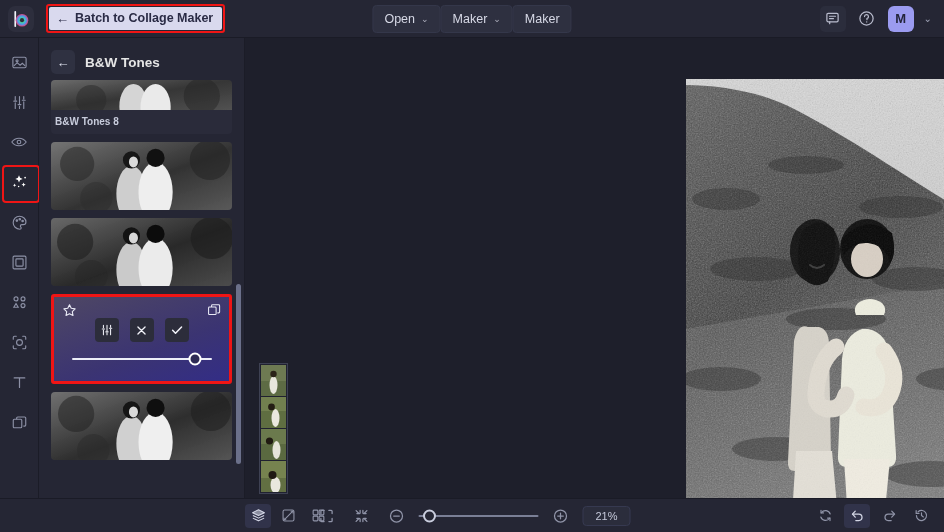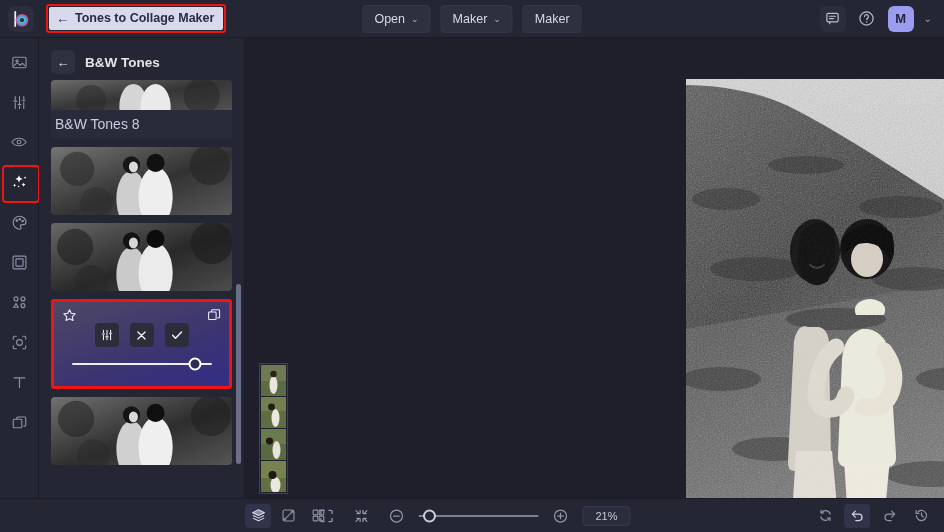--- a/index.html
+++ b/index.html
@@ -31,21 +31,21 @@
   .backbtn{
     background:#d9d9ee; color:#2a2b45; border-radius:2px;
     font-size:12.5px; font-weight:600; padding:4px 9px 5px 7px;
     display:flex; align-items:center; gap:6px; white-space:nowrap;
     cursor:pointer;
   }
   .backbtn .arrow{ font-size:13px; line-height:1; }
 
   .top-center{
     position:absolute; left:50%; transform:translateX(-50%);
-    display:flex; align-items:flex-end; gap:10px;
+    display:flex; align-items:flex-end; gap:0;
   }
   .tbtn{
     background:#2e3040; color:#d7d9e6; font-size:12.5px;
     border-radius:4px; padding:6px 11px; display:flex; align-items:center;
     gap:6px; cursor:pointer; border:1px solid #34374a;
   }
   .tbtn .caret{ font-size:9px; opacity:.75; }
 
   .top-right{
     margin-left:auto; display:flex; align-items:center; gap:8px;
@@ -108,21 +108,21 @@
   }
   .preset{
     margin-bottom:8px; border-radius:4px; overflow:hidden; cursor:pointer;
     background:#2a2b3a;
   }
   .preset .thumb{
     width:100%; height:68px; display:block; background:#555;
     filter:grayscale(1) contrast(1.08);
   }
   .preset .plabel{
-    color:#c8ccdc; font-size:14px; padding:6px 2px 7px 4px;
+    color:#c8ccdc; font-size:10px; padding:6px 2px 7px 4px;font-weight:bold;
   }
   .preset.partial-top .thumb{height:30px;}
 
   
   .preset.active{
     position:relative; border:3px solid #f01515; border-radius:3px;
     background:linear-gradient(150deg,#4a4260 0%,#3c3470 55%,#2f2b7a 100%);
     padding:0; margin-bottom:8px;
   }
   .active-inner{
@@ -226,21 +226,21 @@
         </defs>
         <rect x="2.4" y="1" width="1.7" height="16" rx="0.8" fill="#f2f3fa"></rect>
         <circle cx="10" cy="10.2" r="6.3" fill="url(#lg)"></circle>
         <circle cx="10" cy="10.2" r="2.1" fill="#2d2e3d"></circle>
       </svg>
     </div>
 
     <div class="backbtn-wrap">
       <div class="backbtn">
         <span class="arrow">←</span>
-        <span>Tones to Collage Maker</span>
+        <span>Batch to Collage Maker</span>
       </div>
     </div>
 
     <div class="top-center">
       <div class="tbtn">
         <span>Open</span>
         <span class="caret">⌄</span>
       </div>
       <div class="tbtn">
         <span>Maker</span>

